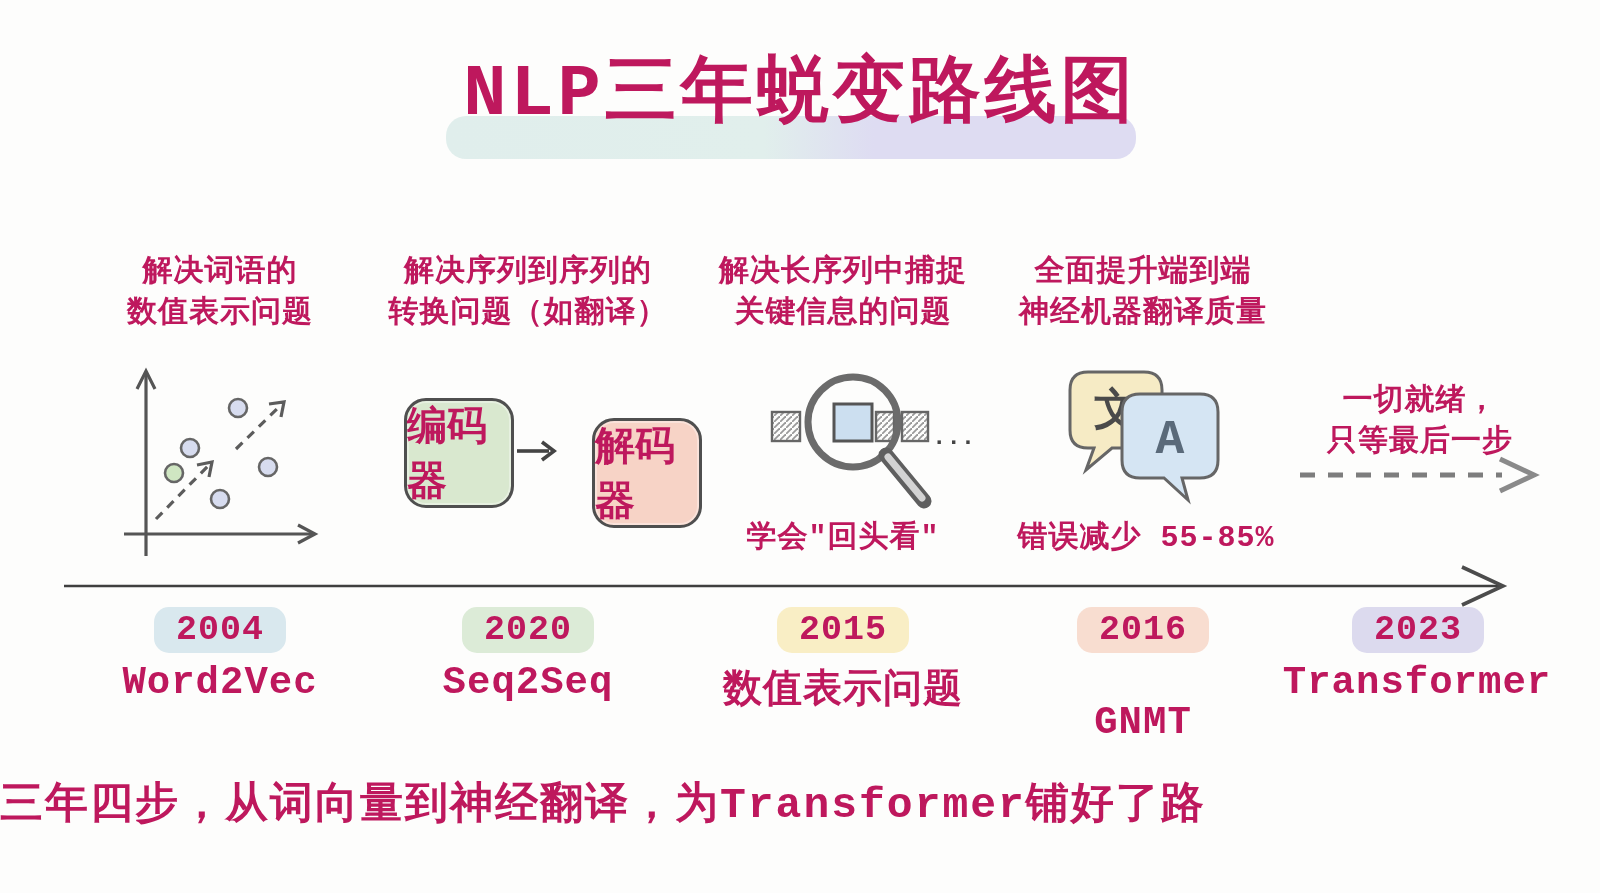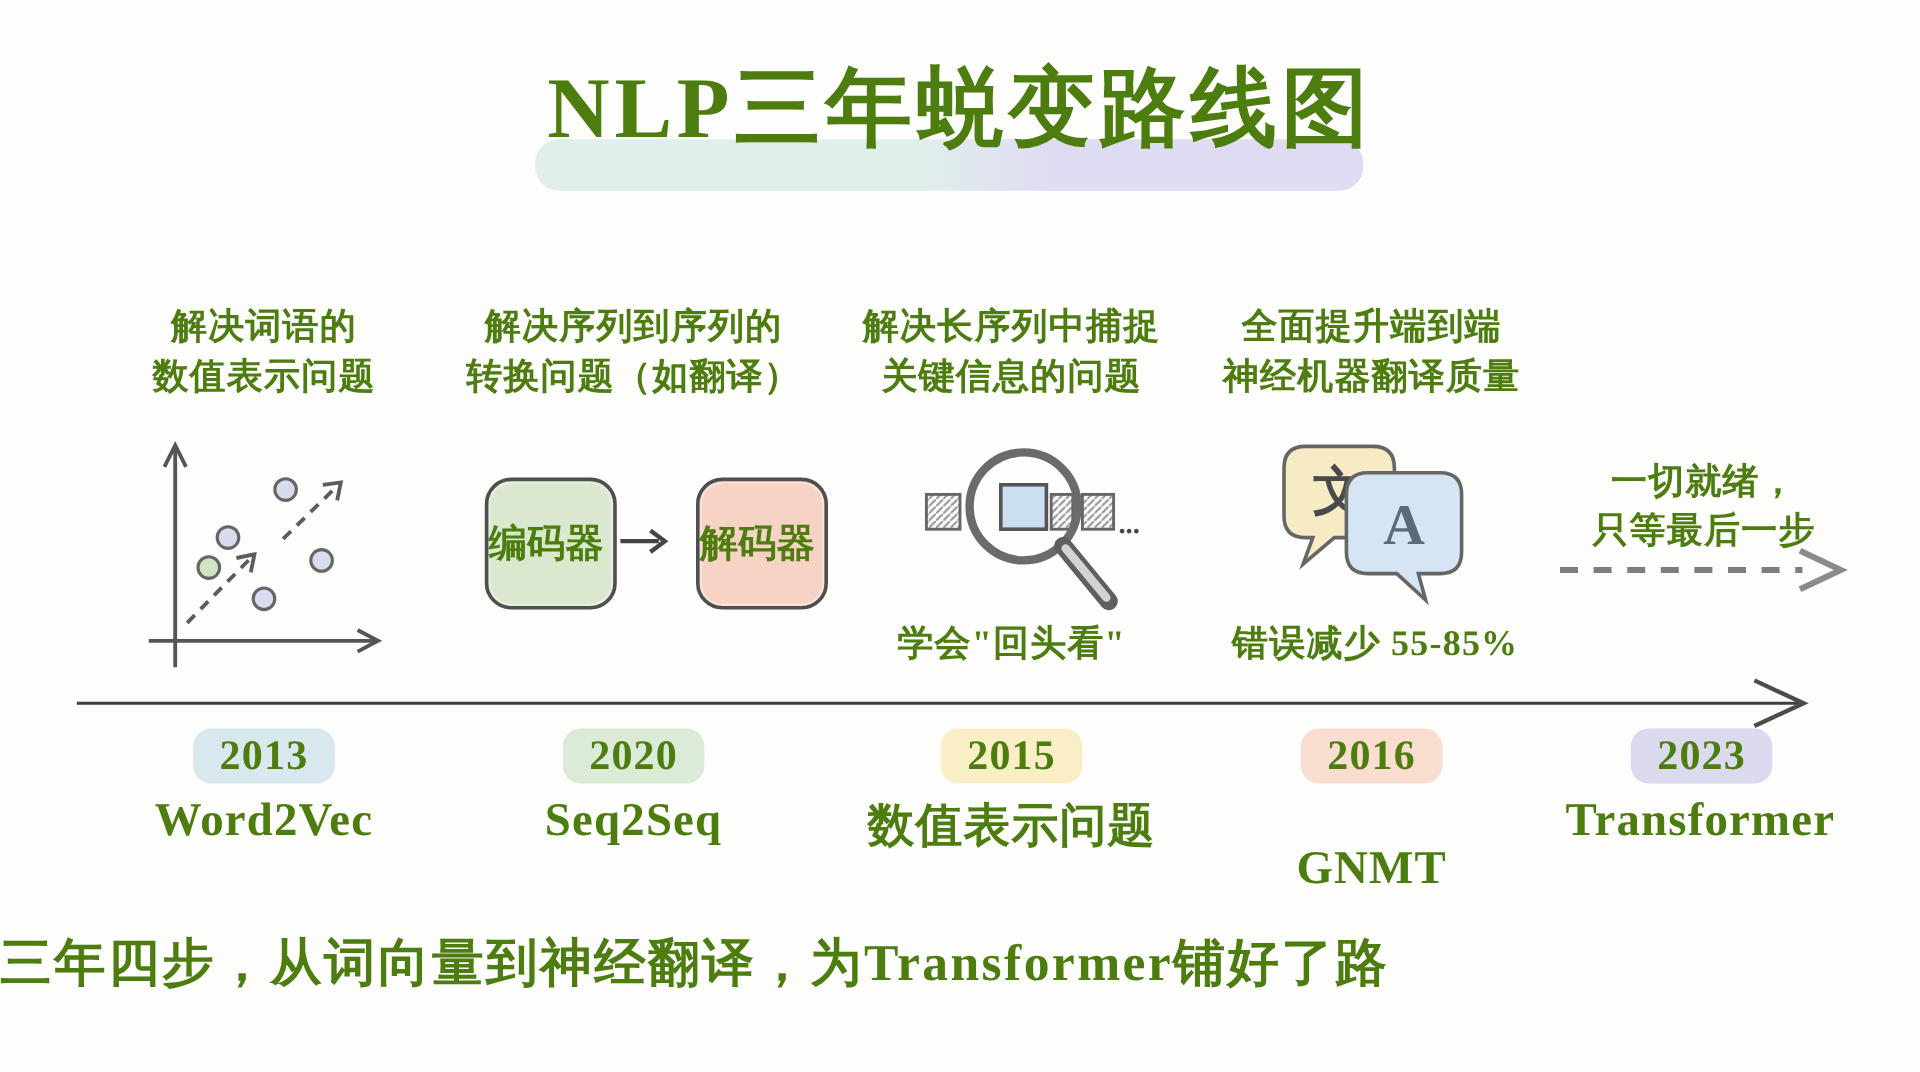--- a/index.html
+++ b/index.html
@@ -1,19 +1,19 @@
 <!DOCTYPE html>
 <html><head>
 <meta charset="utf-8">
 <style>
   html,body { margin:0; padding:0; background:#fdfdfc; }
   .canvas {
     position:relative; width:1600px; height:893px; overflow:hidden;
-    background:#fdfdfc; color:#4d7c0f;
-    font-family:Liberation Serif, serif;
+    background:#fdfdfc; color:#be185d;
+    font-family:Liberation Mono, monospace;
   }
   .title-hl {
     position:absolute; left:446px; top:116px; width:690px; height:43px;
     border-radius:20px;
     background:linear-gradient(90deg,#e0eeec 0%,#e1efec 46%,#dedcf2 62%,#dedcf2 100%);
   }
   .title {
     position:absolute; left:0; top:42px; width:100%; text-align:center;
     font-size:72px; font-weight:700; letter-spacing:4px;
   }
@@ -31,22 +31,22 @@
     padding:3px 22px; border-radius:15px;
     font-size:35px; font-weight:700; letter-spacing:1px;
   }
   .mname {
     position:absolute; transform:translateX(-50%); top:661px;
     font-size:39px; font-weight:700; white-space:nowrap; letter-spacing:1px;
   }
   .ed-box {
     position:absolute; width:104px; height:104px; top:398px;
     border:3.5px solid #4f4f4f; border-radius:22px;
-    display:flex; align-items:center; justify-content:flex-start;
-    font-size:32px; font-weight:700;
+    display:flex; align-items:center; justify-content:flex-end;
+    font-size:40px; font-weight:700;
     box-shadow:inset 0 0 0 2px rgba(255,255,255,.35);
   }
   .footer {
     position:absolute; left:0; top:774px; width:100%; text-align:left;
     font-size:43px; font-weight:700; letter-spacing:2px;
   }
   svg { position:absolute; overflow:visible; }
   .nosel { user-select:none; }
 </style>
 </head>
@@ -94,21 +94,21 @@
     <circle cx="170" cy="111" r="9" stroke="#666" stroke-width="2.6" style="fill: rgb(215, 220, 239);"></circle>
   </svg>
 
   <div class="ed-box nosel" style="left: 404px; background-color: rgb(217, 232, 207);">
     <span>编码器</span>
   </div>
   <svg style="left:515px; top:438px;" width="48" height="26" viewBox="0 0 48 26">
     <line x1="2" y1="13" x2="34" y2="13" stroke="#444" stroke-width="3.6"></line>
     <polyline points="27,4 39,13 27,22" fill="none" stroke="#444" stroke-width="3.6"></polyline>
   </svg>
-  <div class="ed-box nosel" style="left: 580px; background-color: rgb(247, 211, 198);">
+  <div class="ed-box nosel" style="left: 592px; background-color: rgb(247, 211, 198); margin-top: 20px;">
     <span>解码器</span>
   </div>
 
   <svg style="left:750px; top:356px;" width="210" height="160" viewBox="0 0 210 160">
     <defs>
       <pattern id="hatch" width="6" height="6" patternUnits="userSpaceOnUse">
         <path d="M0,6 L6,0" stroke="#9a9a9a" stroke-width="1.8"></path>
       </pattern>
     </defs>
     <rect x="22" y="56" width="28" height="29" fill="url(#hatch)" stroke="#666" stroke-width="2.4"></rect>
@@ -134,21 +134,21 @@
     <line x1="4" y1="19" x2="206" y2="19" stroke="#7d7d7d" stroke-width="5" stroke-dasharray="15 13"></line>
     <polyline points="204,3 238,19 204,35" fill="none" stroke="#8a8a8a" stroke-width="5"></polyline>
   </svg>
 
   <svg style="left:0; top:564px;" width="1600" height="46" viewBox="0 0 1600 46">
     <line x1="64" y1="22" x2="1500" y2="22" stroke="#3f3f3f" stroke-width="2.6"></line>
     <polyline points="1462,3 1503,22 1462,41" fill="none" stroke="#4c4c4c" stroke-width="3.6"></polyline>
   </svg>
 
   <div class="year-badge nosel" style="left: 220px; background-color: rgb(217, 232, 238);">
-    <span>2013</span>
+    <span>2004</span>
   </div>
   <div class="year-badge nosel" style="left: 528px; background-color: rgb(220, 235, 215);">
     <span>2020</span>
   </div>
   <div class="year-badge nosel" style="left: 843px; background-color: rgb(249, 238, 197);">
     <span>2015</span>
   </div>
   <div class="year-badge nosel" style="left: 1143px; background-color: rgb(248, 221, 208);">
     <span>2016</span>
   </div>

